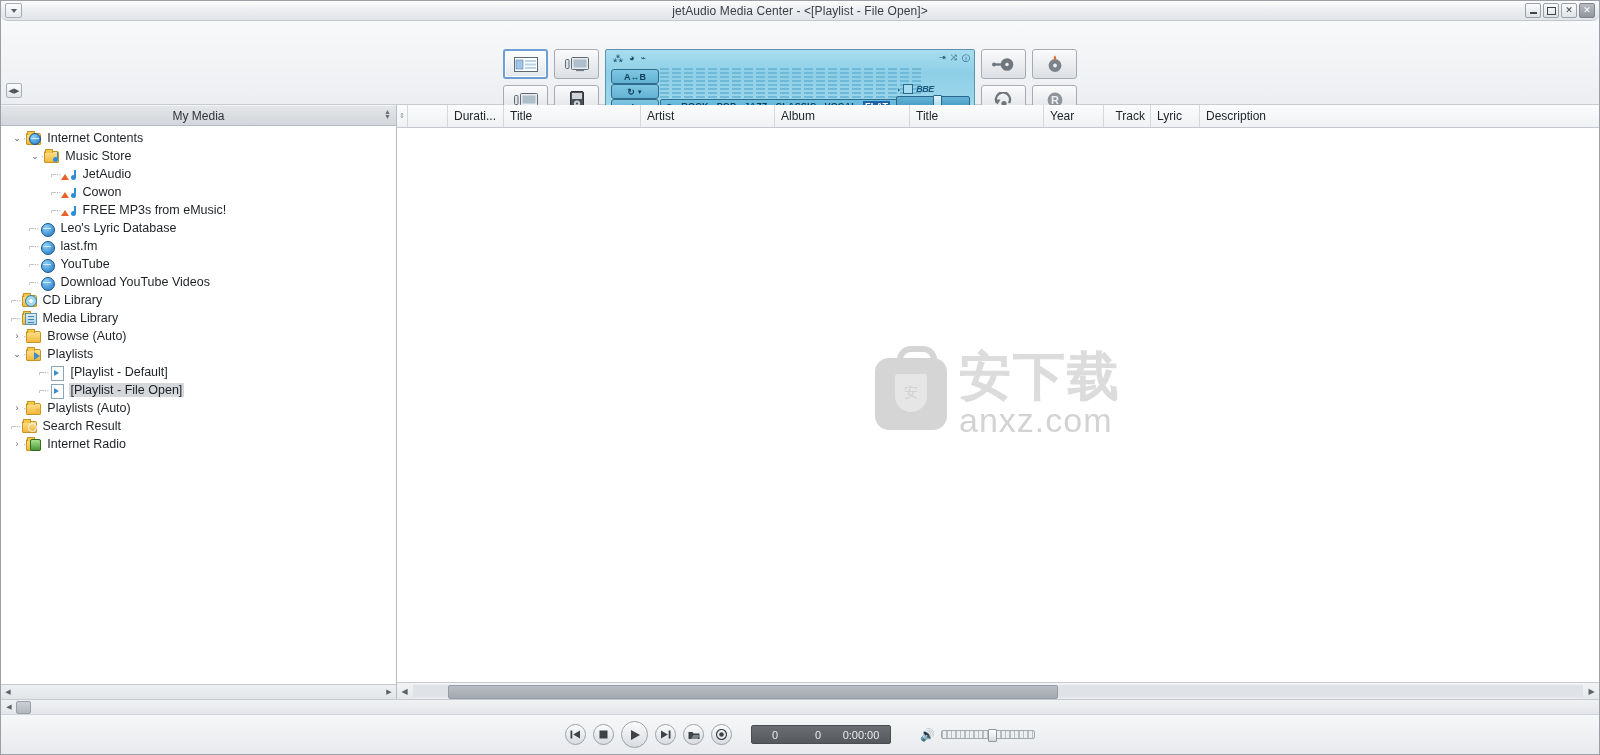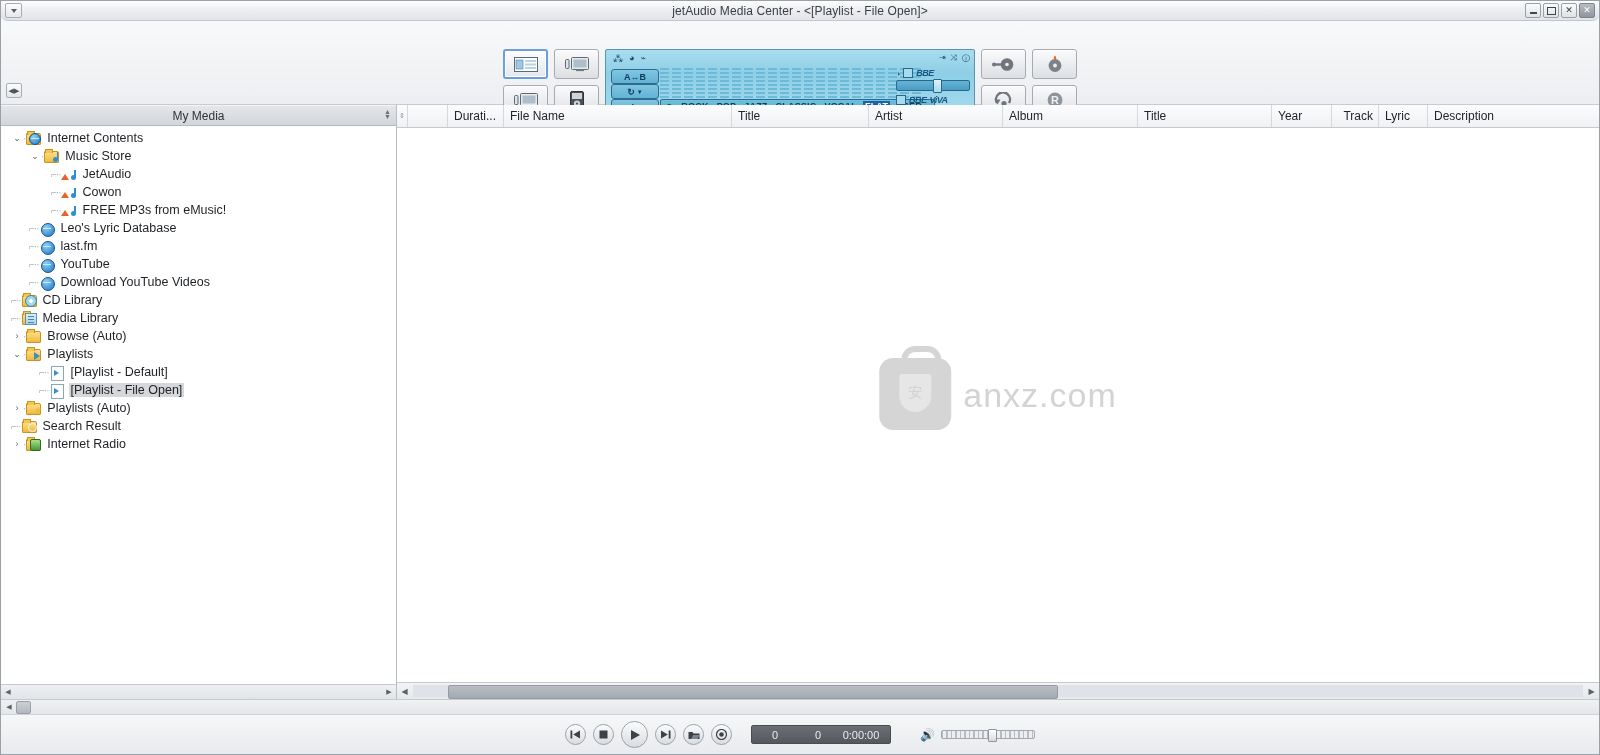--- a/index.html
+++ b/index.html
@@ -143,21 +143,21 @@
     border-radius: 2px;
     display:flex; align-items:center;
     padding: 0 2px; gap: 4px;
     color:#0a3category;
   }
   .eqrow .arrows { color:#0b3a58; font-size:8px; }
   .eqitem { font-size:9px; font-weight:bold; color:#0c3f60; padding:0 2px; letter-spacing:0.2px;}
   .eqitem.sel { background:#1d63a8; color:#ffffff; }
   .lcd-right { position:absolute; right:4px; top:3px; width: 74px; }
   .lr-icons { display:flex; gap:5px; justify-content:flex-end; color:#15496b; font-size:8px; }
-  .bbe-block { margin-top: 4px; }
+  .bbe-block { margin-top: 20px; }
   .bbe-line { display:flex; align-items:center; gap:3px; }
   .bbe-cb { width:8px; height:8px; border:1px solid #2b6789; background:#a7dcef; }
   .bbe-label { font-size:9px; font-weight:bold; color:#17557e; font-style:italic; letter-spacing:-0.5px;}
   .bbe-slider { margin-top:2px; height:9px; background:linear-gradient(180deg,#63b3d6,#4c9dc4); border:1px solid #2b6789; border-radius:2px; position:relative; }
   .bbe-knob { position:absolute; top:-2px; width:7px; height:12px; background:linear-gradient(180deg,#dff2fa,#a9d9ec); border:1px solid #2b6789; border-radius:1px;}
   .pw { position:absolute; left:2px; top:1px; color:#17557e; font-size:7px;}
 
   .rightgrid { display:grid; grid-template-columns: 45px 45px; grid-template-rows: 30px 30px; gap: 6px; }
 
   
@@ -732,37 +732,37 @@
         <div class="arrowbox">▶</div>
       </div>
     </div>
 
     <div class="main">
 
       <div class="colhdr">
         <div class="colgrip">⇕</div>
         <div class="col" style="width:40px;"></div>
         <div class="col" style="width:56px;">Durati...</div>
-        <div class="col" style="width:228px;">File Name</div>
         <div class="col" style="width:137px;">Title</div>
         <div class="col" style="width:134px;">Artist</div>
         <div class="col" style="width:135px;">Album</div>
         <div class="col" style="width:134px;">Title</div>
         <div class="col" style="width:60px;">Year</div>
         <div class="col num" style="width:47px;">Track</div>
         <div class="col" style="width:49px;">Lyric</div>
         <div class="col" style="width:140px;border-right:none;">Description</div>
       </div>
 
       <div class="listarea">
         <div class="watermark">
           <div class="wm-bag">
             <div class="wm-shield">安</div>
           </div>
           <div class="wm-text">
+            <div class="wm-cn">安下载</div>
             <div class="wm-en">anxz.com</div>
           </div>
         </div>
       </div>
 
       <div class="main-hscroll">
         <div class="hs-arrow">◀</div>
         <div class="hs-track">
           <div class="hs-thumb"></div>
         </div>

